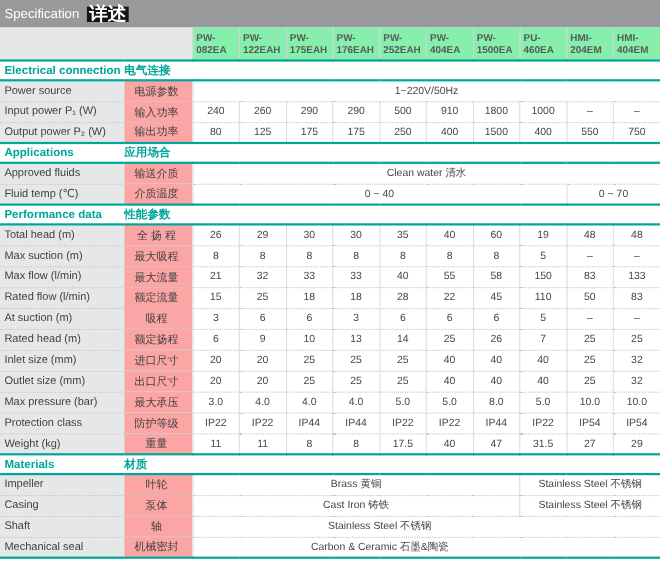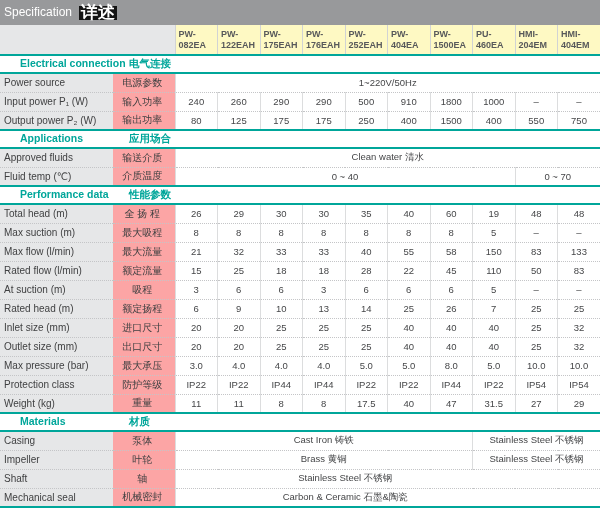--- a/index.html
+++ b/index.html
@@ -27,35 +27,35 @@
     border-bottom:2px solid var(--accent);
   }
   :root{--accent:#00a69a;}
   col.c-en{width:113px;}
   col.c-zh{width:62px;}
   col.c-val{width:42.5px;}
   
   tr.models{height:30px;}
   tr.models td.corner{background:#e6e7e8;}
   tr.models th.model{
-    background:#fef9c3;border-left:1px solid #d1d3d4;
+    background:#86efac;border-left:1px solid #d1d3d4;
     font-size:9px;font-weight:bold;color:#58595b;
     text-align:left;vertical-align:middle;
     padding:1px 0 1px 3px;line-height:1.2;
   }
   tr.models{border-bottom:2px solid var(--accent);}
   
   tr.section td{
     border-top:2px solid var(--accent);
     border-bottom:2px solid var(--accent);
     height:16px;padding:0;
   }
   tr.section .sec-en{
     display:inline-block;width:109px;padding-left:4px;
-    color:var(--accent);font-weight:bold;font-size:10.5px;margin-left:16px;
+    color:var(--accent);font-weight:bold;font-size:10.5px;
   }
   tr.section .sec-zh{
     color:var(--accent);font-weight:bold;font-size:10.5px;
   }
   
   tr.datarow{height:19px;}
   tr.datarow td{border-bottom:1px dotted #c4c5c7;vertical-align:middle;padding:0;}
   td.lbl-en{
     background:#e6e7e8;text-align:left;padding-left:4px !important;
     font-size:10px;color:#404142;
@@ -315,32 +315,32 @@
           <td class="val">40</td>
           <td class="val">47</td>
           <td class="val">31.5</td>
           <td class="val">27</td>
           <td class="val">29</td>
         </tr>
         <tr class="section">
           <td colspan="12"><span class="sec-en">Materials</span><span class="sec-zh">材质</span></td>
         </tr>
         <tr class="datarow">
+          <td class="lbl-en">Impeller</td>
+          <td class="lbl-zh">叶轮</td>
+          <td class="val" colspan="7">Brass 黄铜</td>
+          <td class="val" colspan="3">Stainless Steel 不锈钢</td>
+        </tr>
+        <tr class="datarow">
           <td class="lbl-en">Casing</td>
           <td class="lbl-zh">泵体</td>
           <td class="val" colspan="7">Cast Iron 铸铁</td>
           <td class="val" colspan="3">Stainless Steel 不锈钢</td>
         </tr>
         <tr class="datarow">
-          <td class="lbl-en">Impeller</td>
-          <td class="lbl-zh">叶轮</td>
-          <td class="val" colspan="7">Brass 黄铜</td>
-          <td class="val" colspan="3">Stainless Steel 不锈钢</td>
-        </tr>
-        <tr class="datarow">
           <td class="lbl-en">Shaft</td>
           <td class="lbl-zh">轴</td>
           <td class="val" colspan="8">Stainless Steel 不锈钢</td>
           <td class="val empty" colspan="2"></td>
         </tr>
         <tr class="datarow">
           <td class="lbl-en">Mechanical seal</td>
           <td class="lbl-zh">机械密封</td>
           <td class="val" colspan="8">Carbon &amp; Ceramic 石墨&amp;陶瓷</td>
           <td class="val empty" colspan="2"></td>

